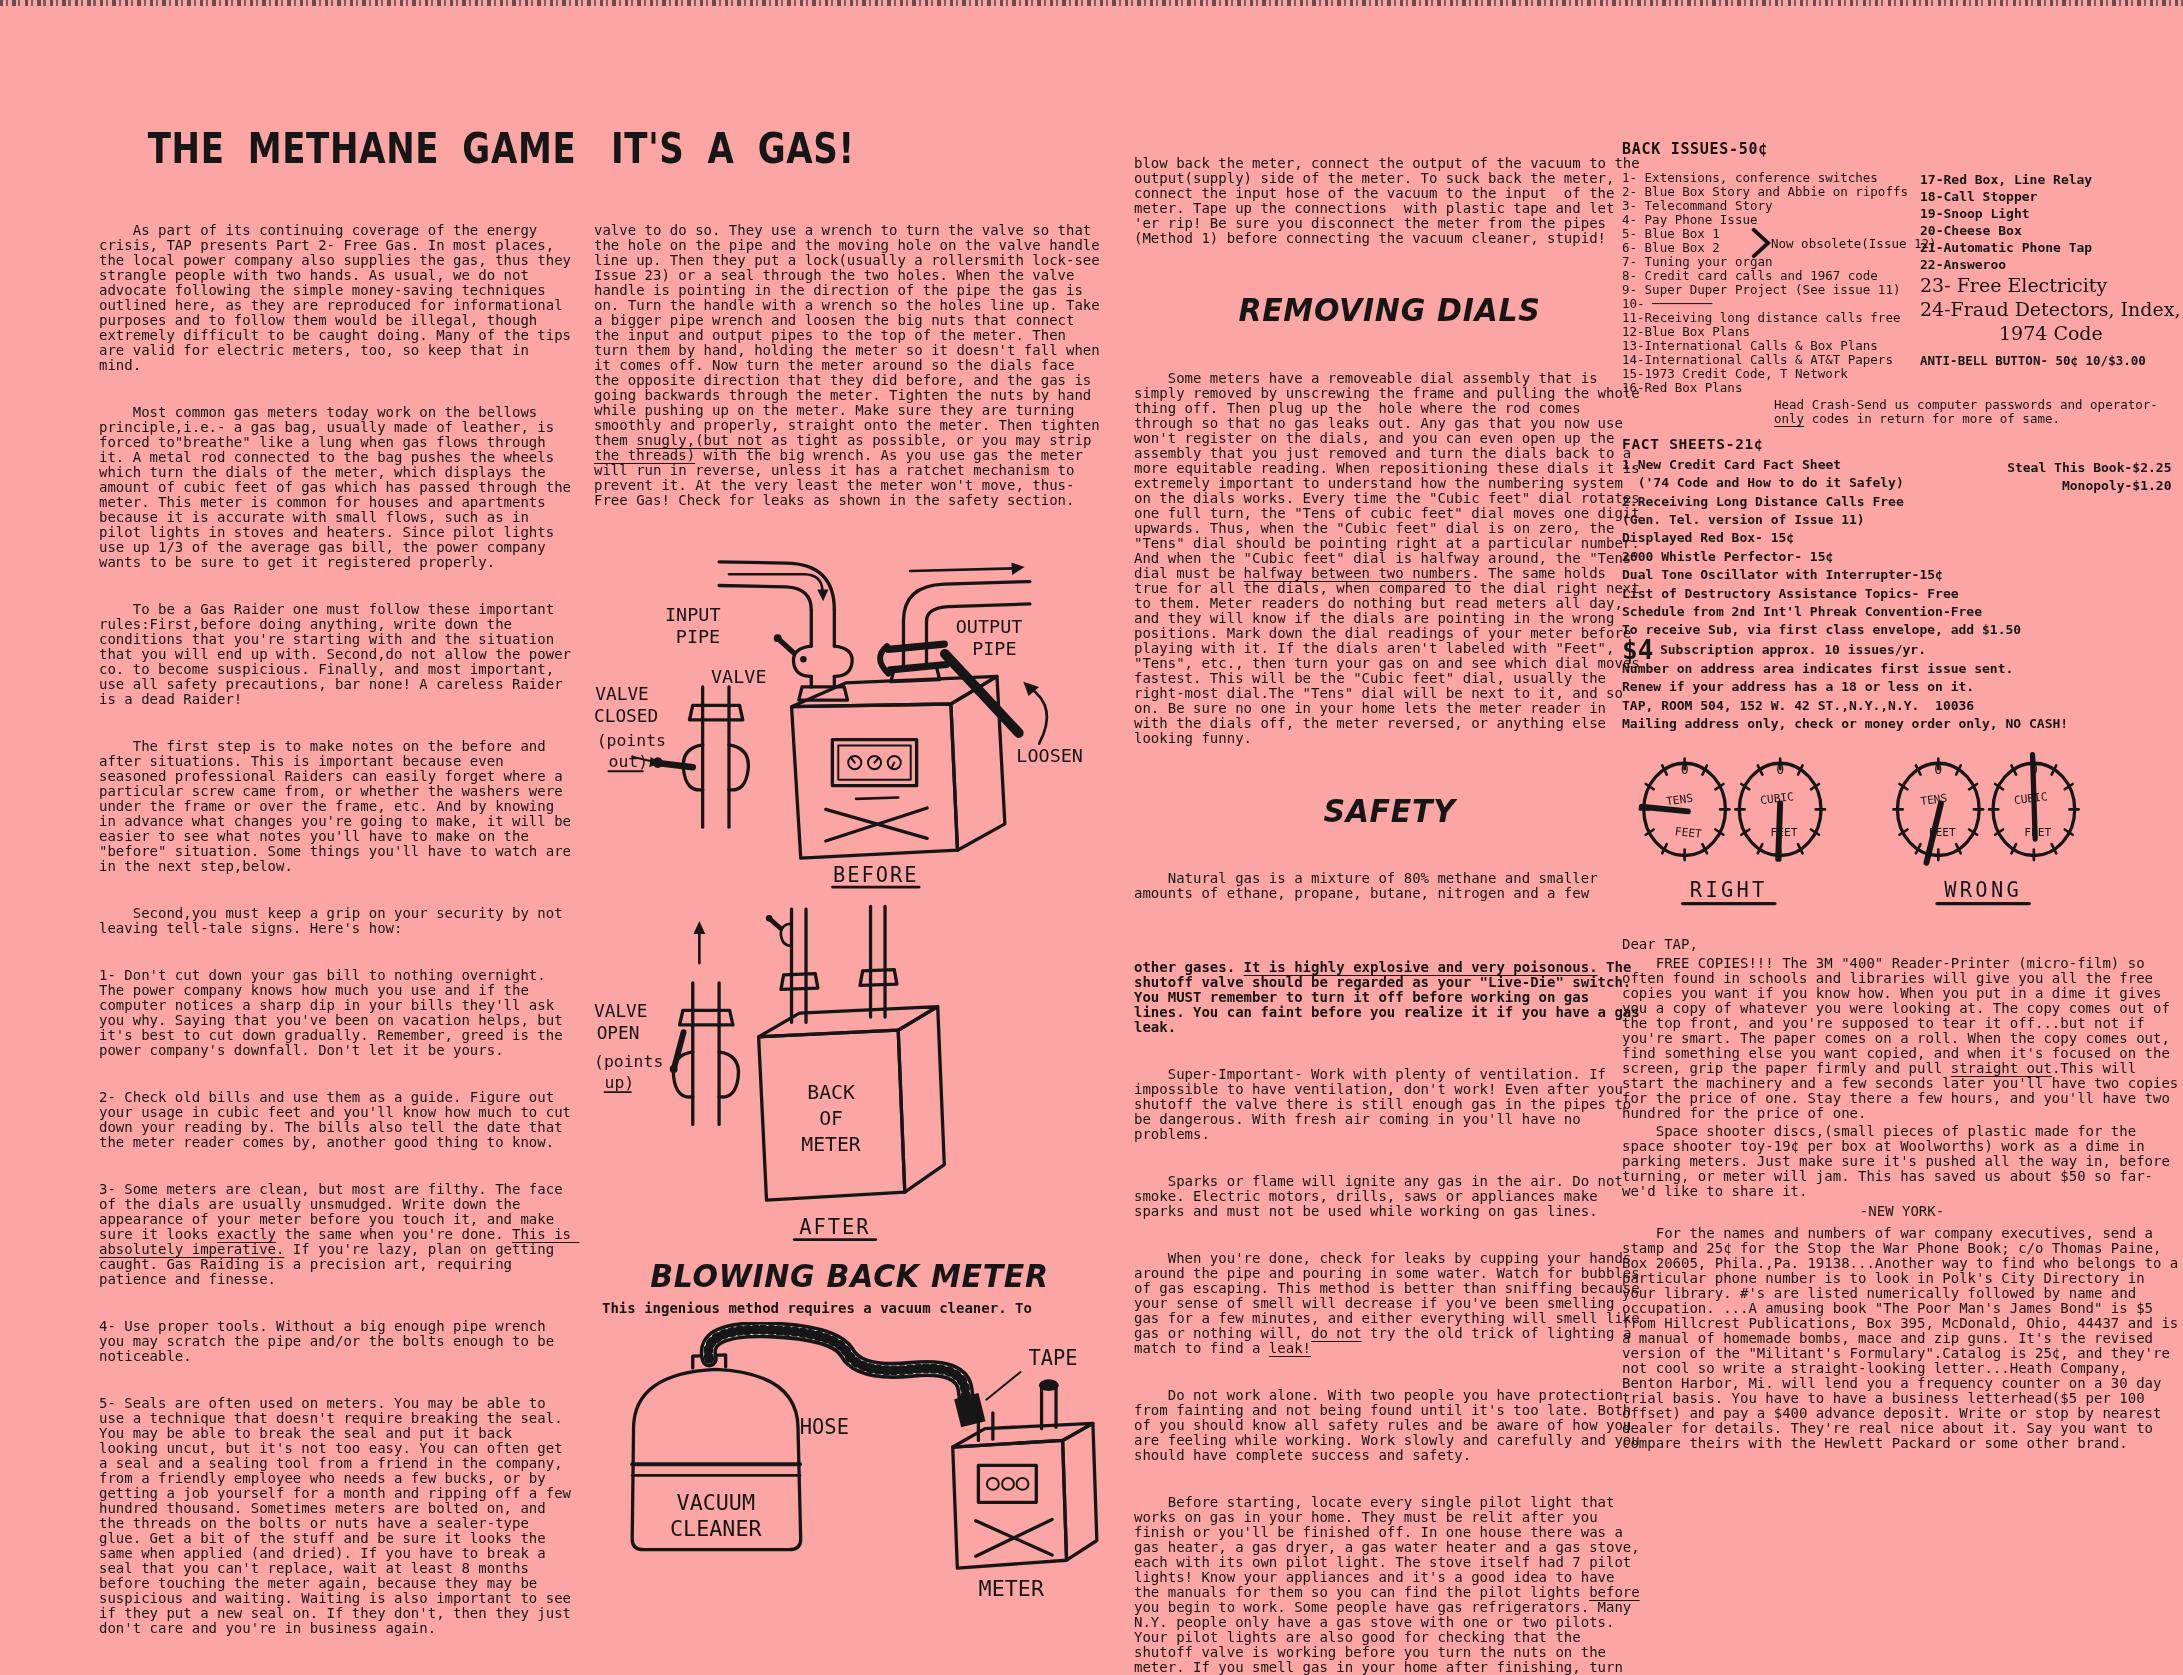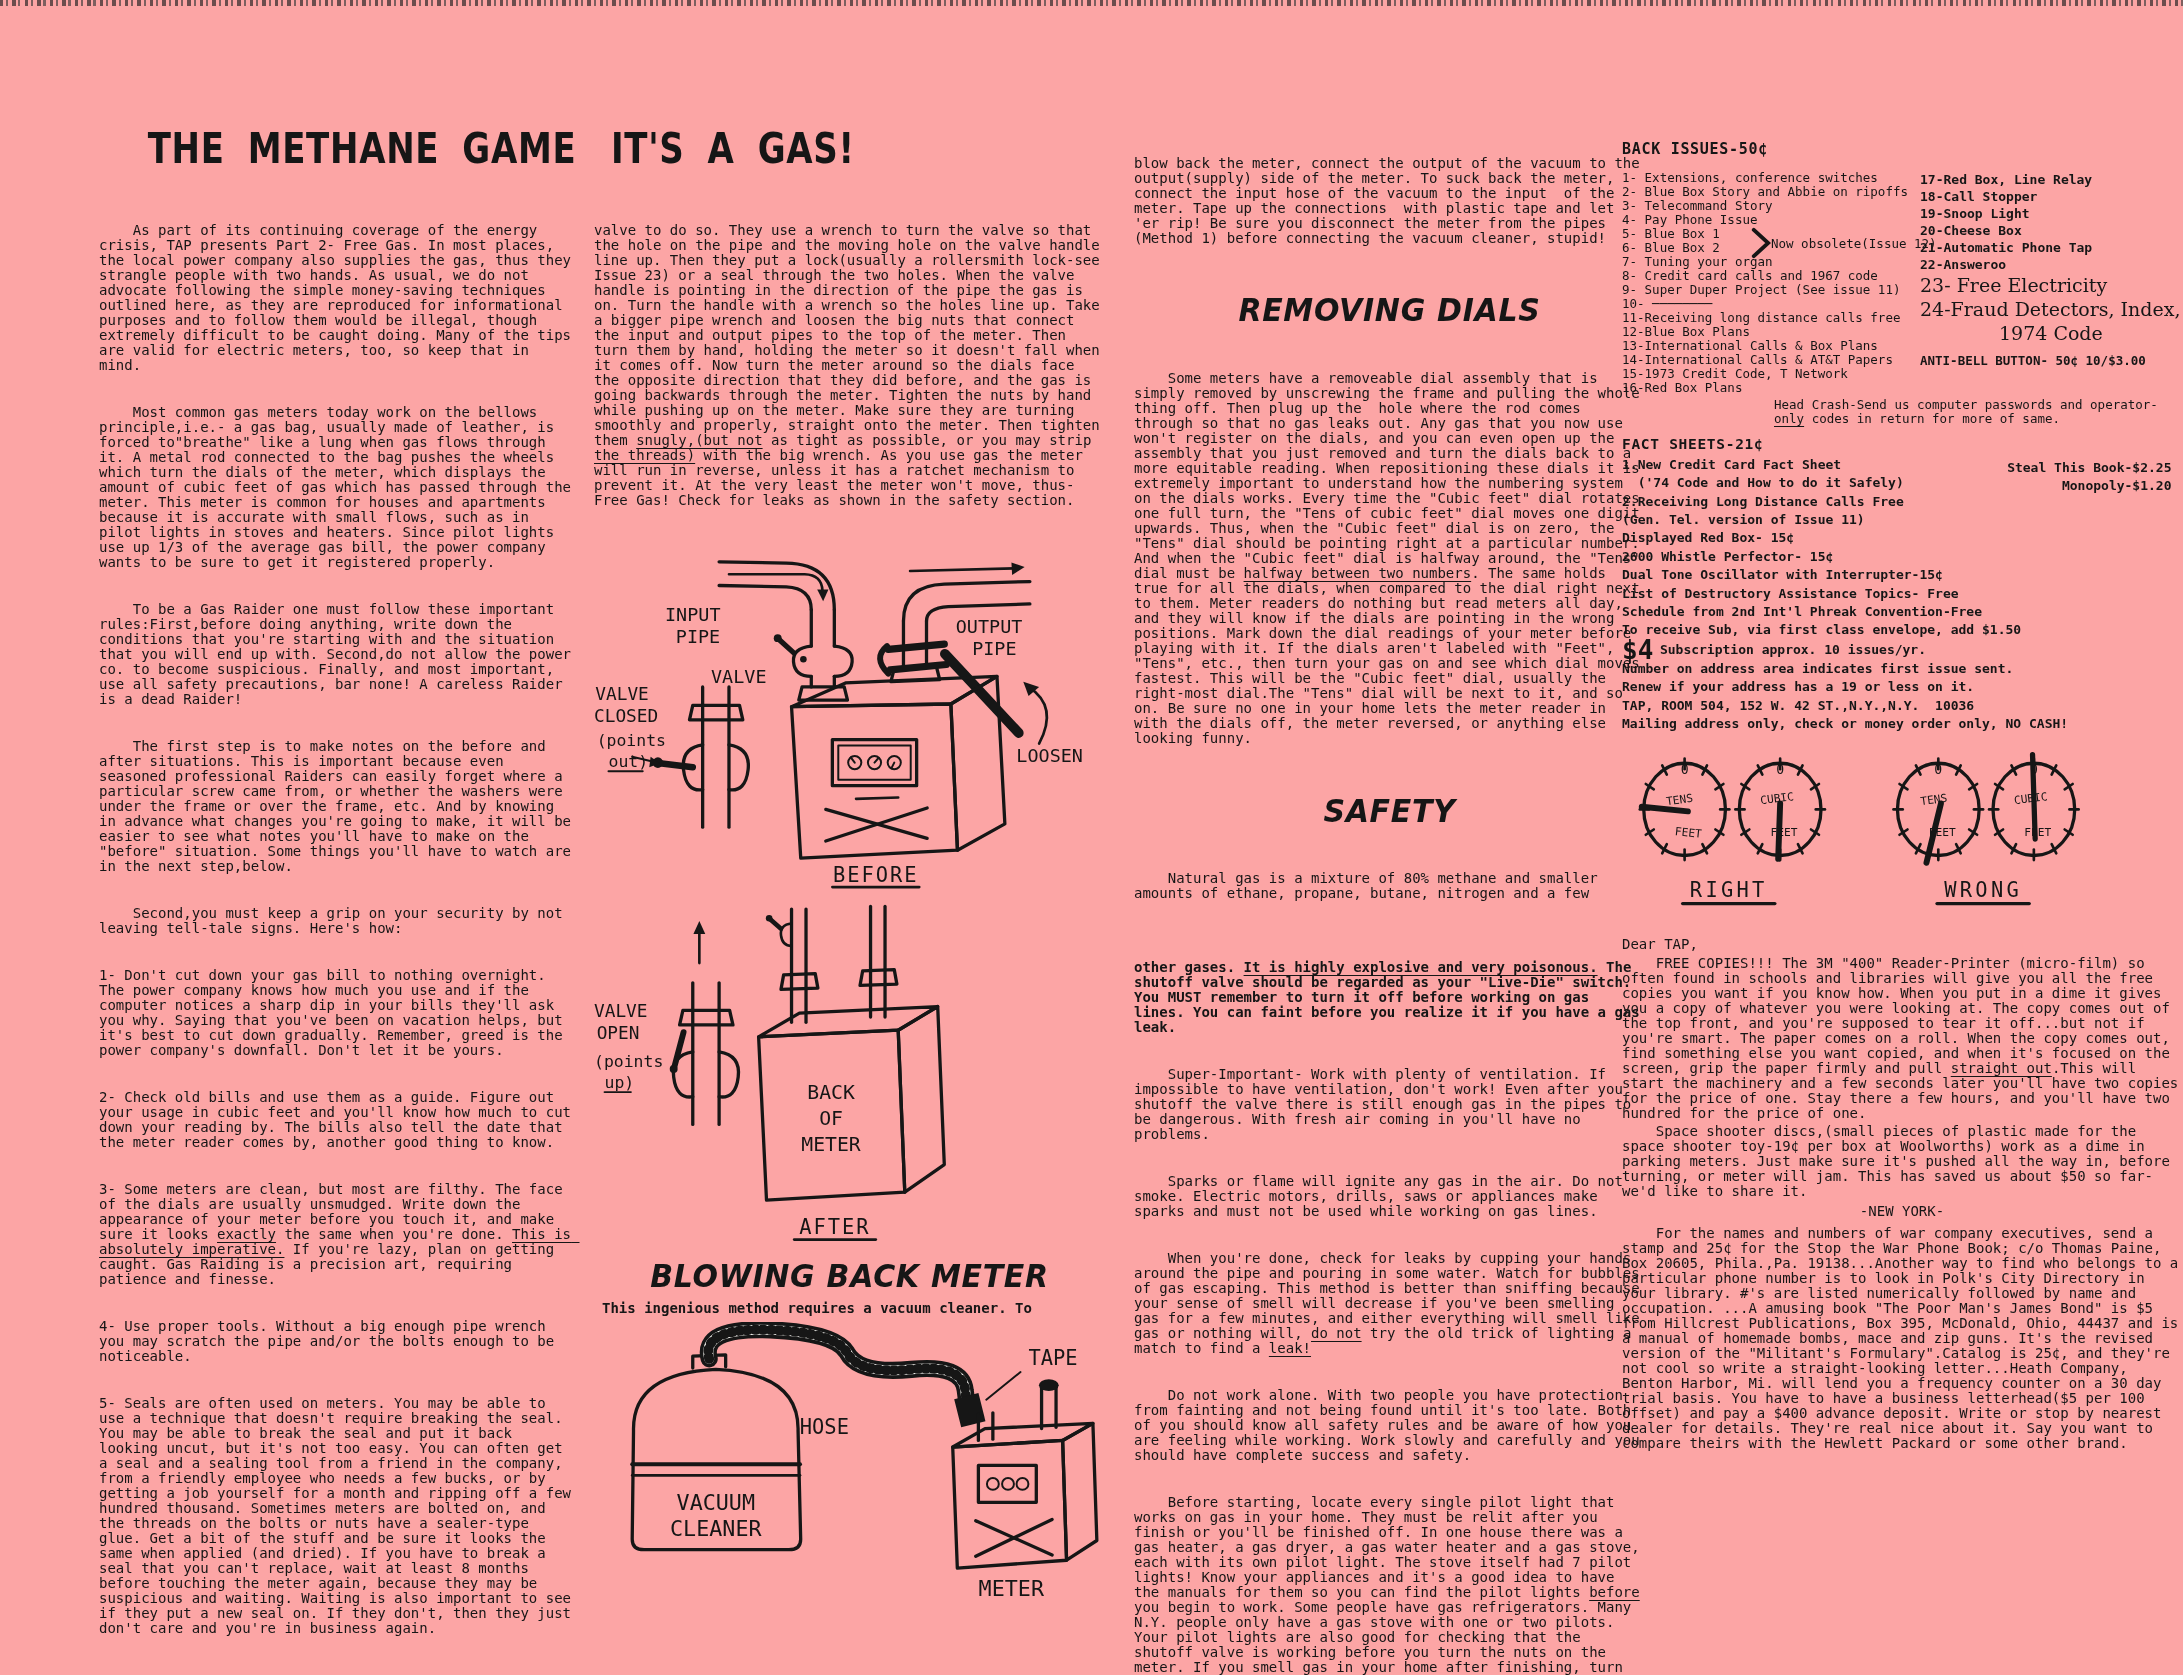--- a/index.html
+++ b/index.html
@@ -332,21 +332,21 @@
           <div class="fact-line">List of Destructory Assistance Topics- Free</div>
           <div class="fact-line">Schedule from 2nd Int'l Phreak Convention-Free</div>
           <div class="fact-line">To receive Sub, via first class envelope, add $1.50</div>
         </div>
       <div class="sub-row">
         <span class="sub-price">$4</span>
         <span>Subscription approx. 10 issues/yr.</span>
       </div>
       <div>
           <div class="fact-line">Number on address area indicates first issue sent.</div>
-          <div class="fact-line">Renew if your address has a 19 or less on it.</div>
+          <div class="fact-line">Renew if your address has a 18 or less on it.</div>
           <div class="fact-line">TAP, ROOM 504, 152 W. 42 ST.,N.Y.,N.Y.  10036</div>
           <div class="fact-line">Mailing address only, check or money order only, NO CASH!</div>
         </div>
       <div class="fact-right steal-pos">Steal This Book-$2.25</div>
       <div class="fact-right mono-pos">Monopoly-$1.20</div>
     </div>
 
     <svg class="diagram" width="514" height="175" viewBox="0 0 780 265" fill="none" stroke="#161616" stroke-width="5" stroke-linecap="round">
       <g>
         <ellipse cx="95" cy="105" rx="62" ry="70" stroke-width="5"></ellipse>

